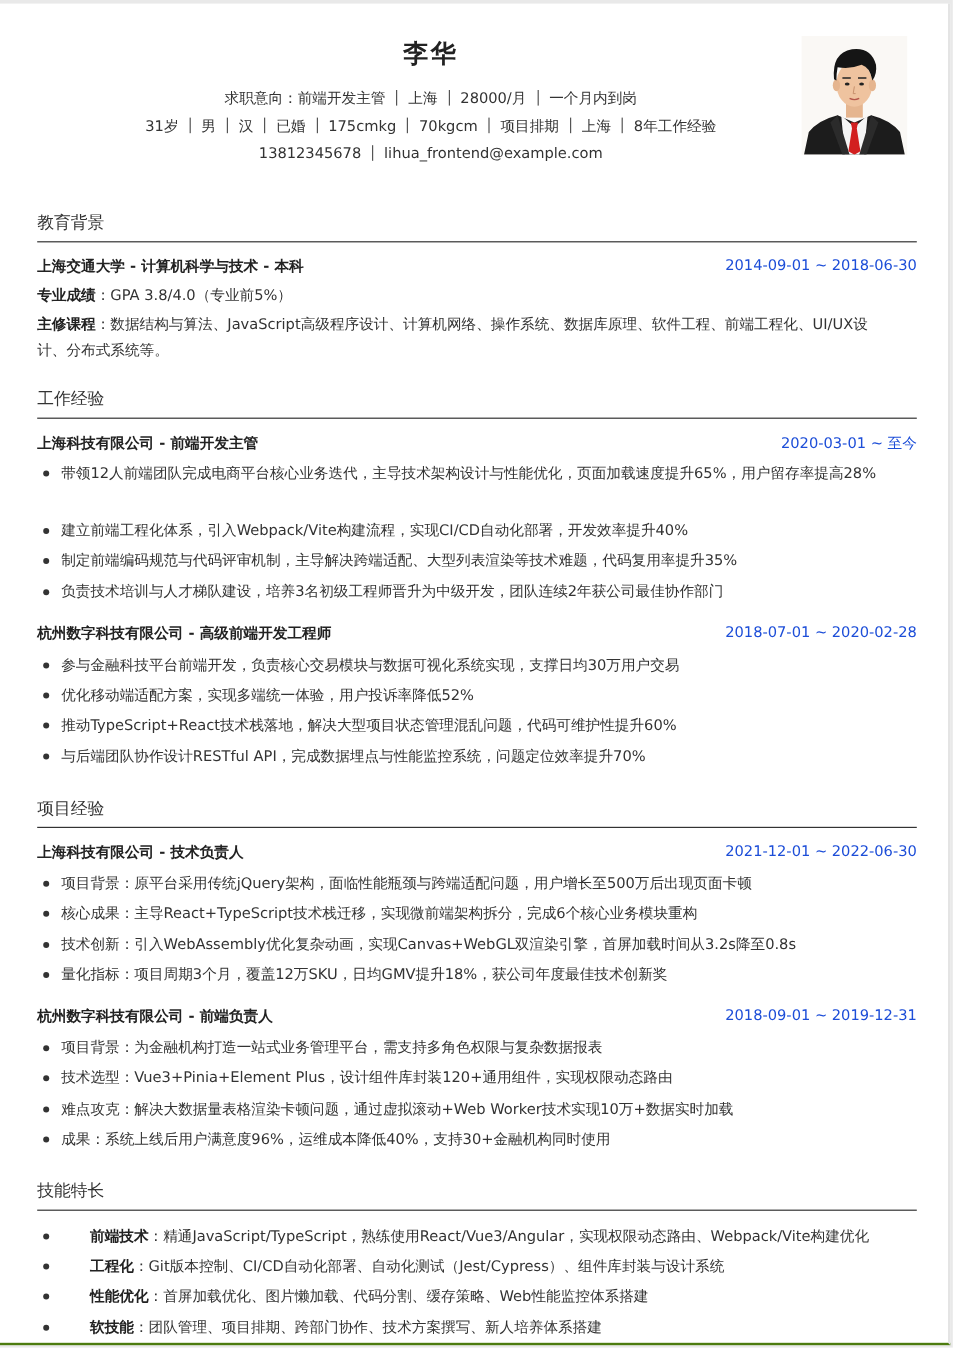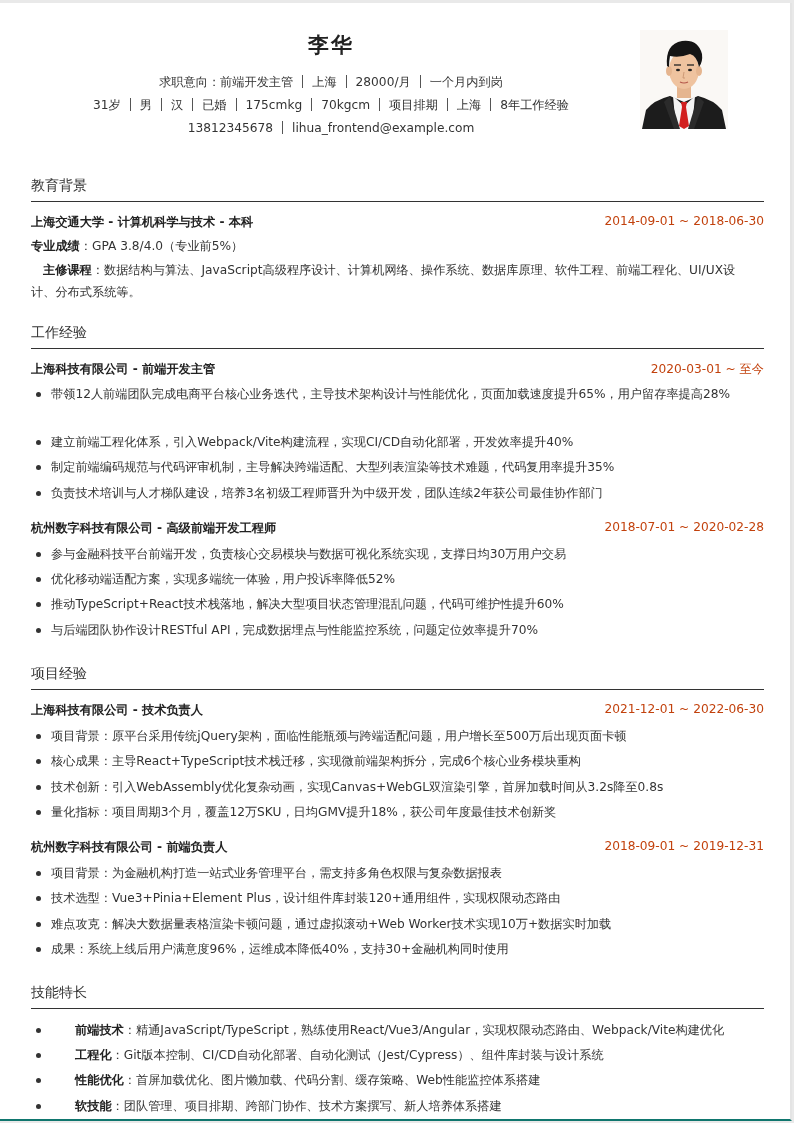--- a/index.html
+++ b/index.html
@@ -8,22 +8,23 @@
     background: #e9e9e9;
     font-family: "DejaVu Sans", "Liberation Sans", sans-serif;
     color: #222;
   }
   .page {
     position: relative;
     width: 792px; height: 1118px;
     margin-top: 3px;
     background: #fff;
     border-right: 2px solid #e4e4e4;
-    border-bottom: 2px solid #0f766e;
+    border-bottom: 2px solid #4d7c0f;
     box-sizing: border-box;
+    padding-left: 28px;
   }
   .header { position: relative; height: 150px; }
   .name {
     position: absolute; left: 0; width: 662px; top: 28px;
     text-align: center; font-size: 21px; font-weight: bold; letter-spacing: 2px;
     color: #222;
   }
   .info-line {
     position: absolute; left: 0; width: 662px;
     text-align: center; font-size: 12.2px; color: #333; white-space: nowrap;
@@ -42,21 +43,21 @@
   .content { position: absolute; left: 31px; width: 733px; top: 0; }
   .section-title {
     position: absolute; left: 0; width: 733px;
     font-size: 14px; color: #333; font-weight: 500;
     border-bottom: 1.5px solid #333; padding-bottom: 6px;
   }
   .entry-head {
     position: absolute; left: 0; width: 733px; font-size: 12.2px;
   }
   .entry-head .title { font-weight: bold; color: #222; }
-  .entry-head .date { position: absolute; right: 0; top: 0; color: #c2410c; }
+  .entry-head .date { position: absolute; right: 0; top: 0; color: #1d4ed8; }
   .text-line { position: absolute; left: 0; width: 733px; font-size: 12.2px; color: #333; line-height: 22px; }
   .text-line b { color: #222; }
   .bullet {
     position: absolute; left: 0; width: 733px; font-size: 12.2px; color: #333; white-space: nowrap;
   }
   .bullet .dot {
     position: absolute; left: 5px; top: 6px; width: 5px; height: 5px; border-radius: 50%; background: #333;
   }
   .bullet .txt { position: absolute; left: 20px; }
   .bullet .txt b { color: #222; margin-left: 24px; }
@@ -117,21 +118,21 @@
   <div class="content">
 
     <div class="section-title" style="top:174px;">教育背景</div>
     <div class="entry-head" style="top:211px;">
       <span class="title">上海交通大学 - 计算机科学与技术 - 本科</span>
       <span class="date">2014-09-01 ~ 2018-06-30</span>
     </div>
     <div class="text-line" style="top:232px;">
       <b>专业成绩</b><span>：GPA 3.8/4.0（专业前5%）</span>
     </div>
-    <div class="text-line" style="top:256px;margin-left:12px;">
+    <div class="text-line" style="top:256px;">
       <b>主修课程</b><span>：数据结构与算法、JavaScript高级程序设计、计算机网络、操作系统、数据库原理、软件工程、前端工程化、UI/UX设</span>
     </div>
     <div class="text-line" style="top:278px;">计、分布式系统等。</div>
 
     <div class="section-title" style="top:321px;">工作经验</div>
 
     <div class="entry-head" style="top:358px;">
       <span class="title">上海科技有限公司 - 前端开发主管</span>
       <span class="date">2020-03-01 ~ 至今</span>
     </div>

